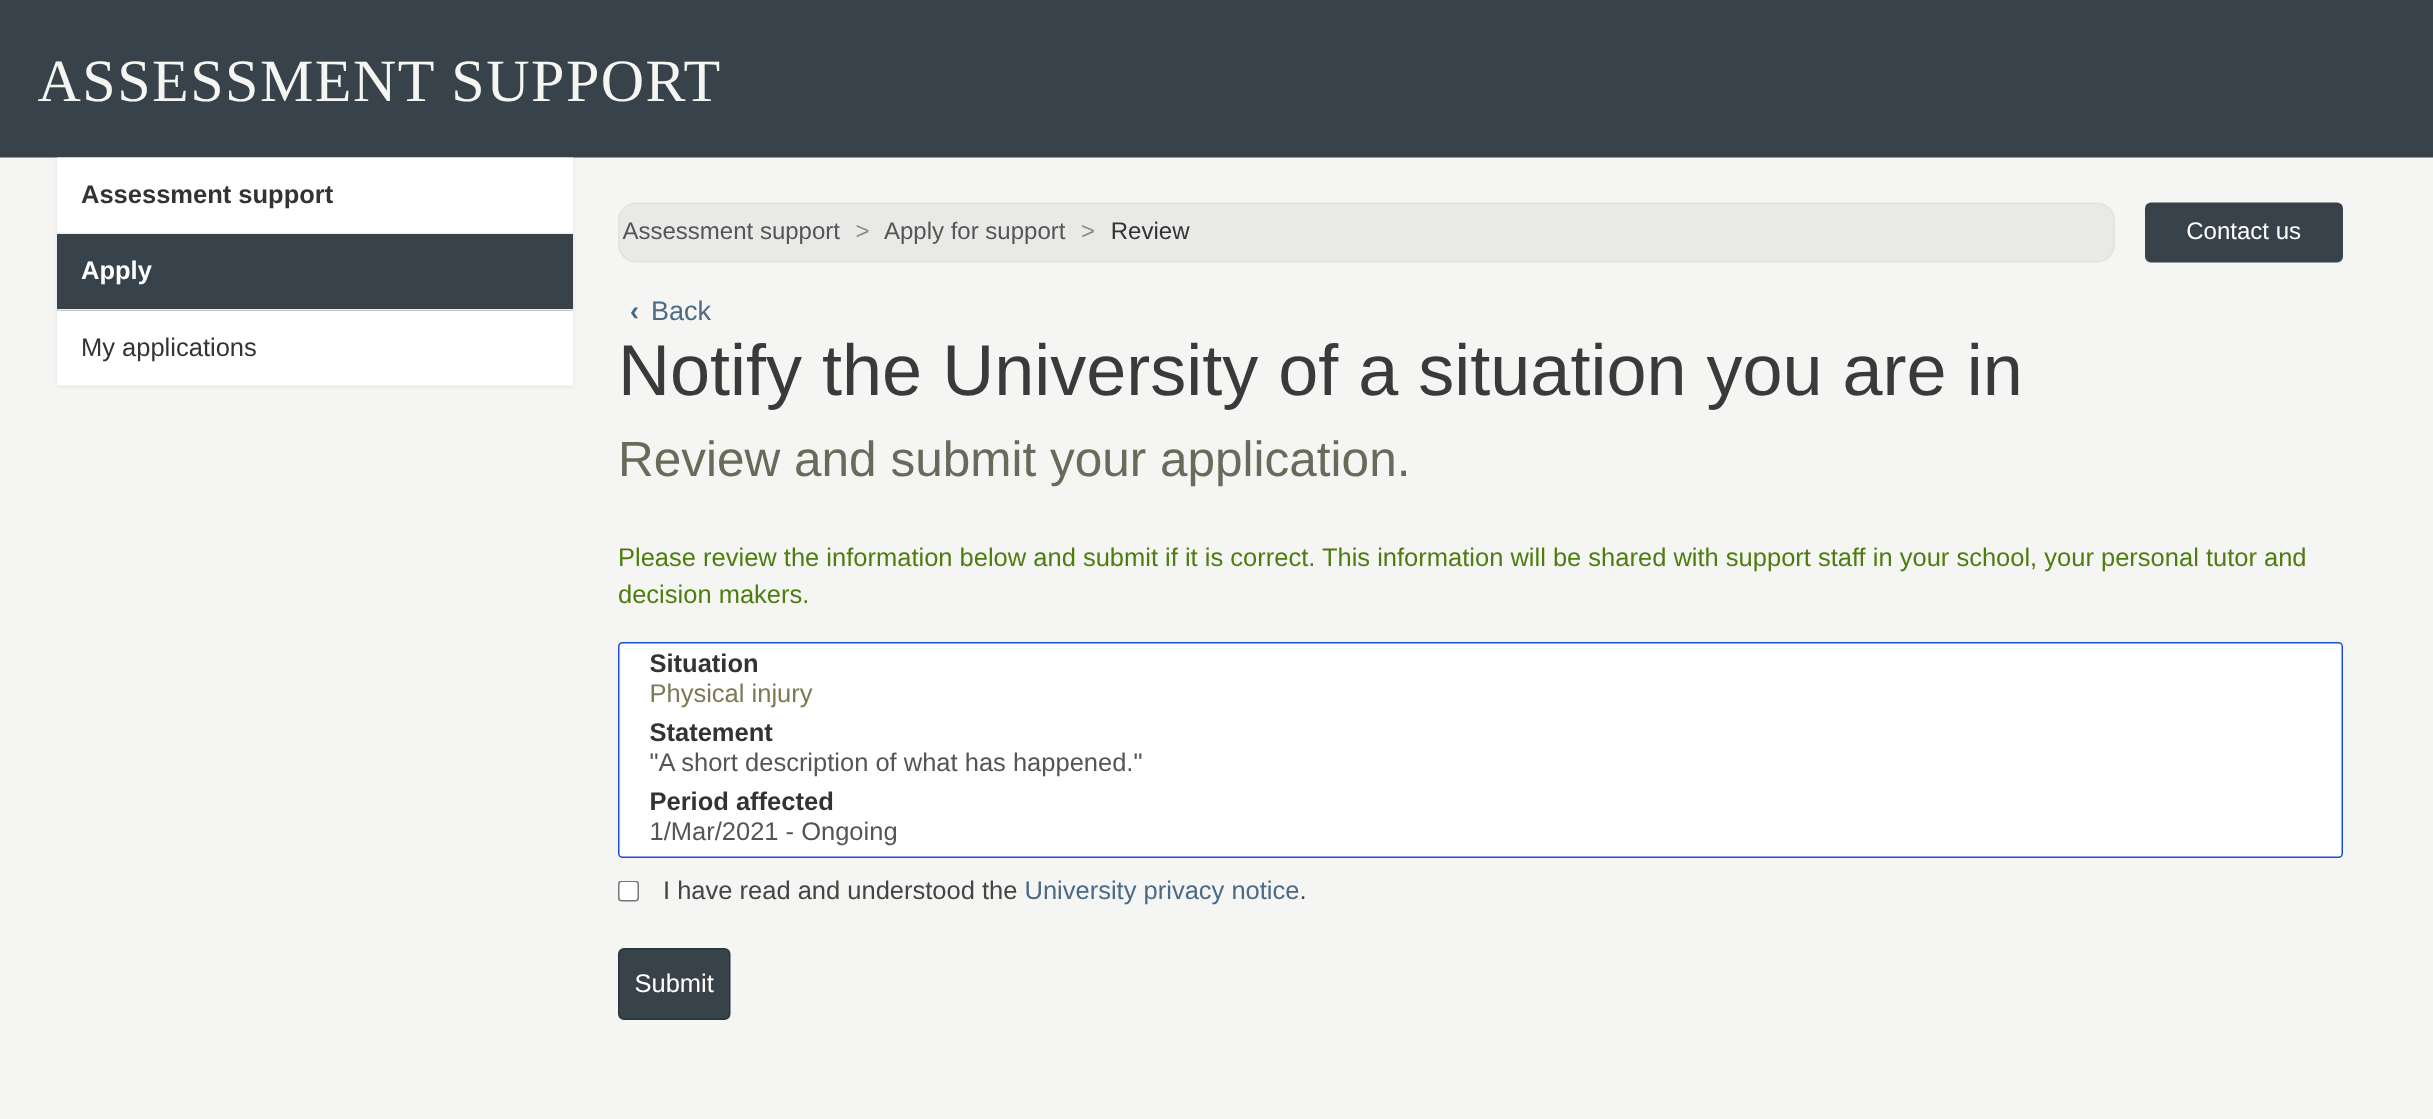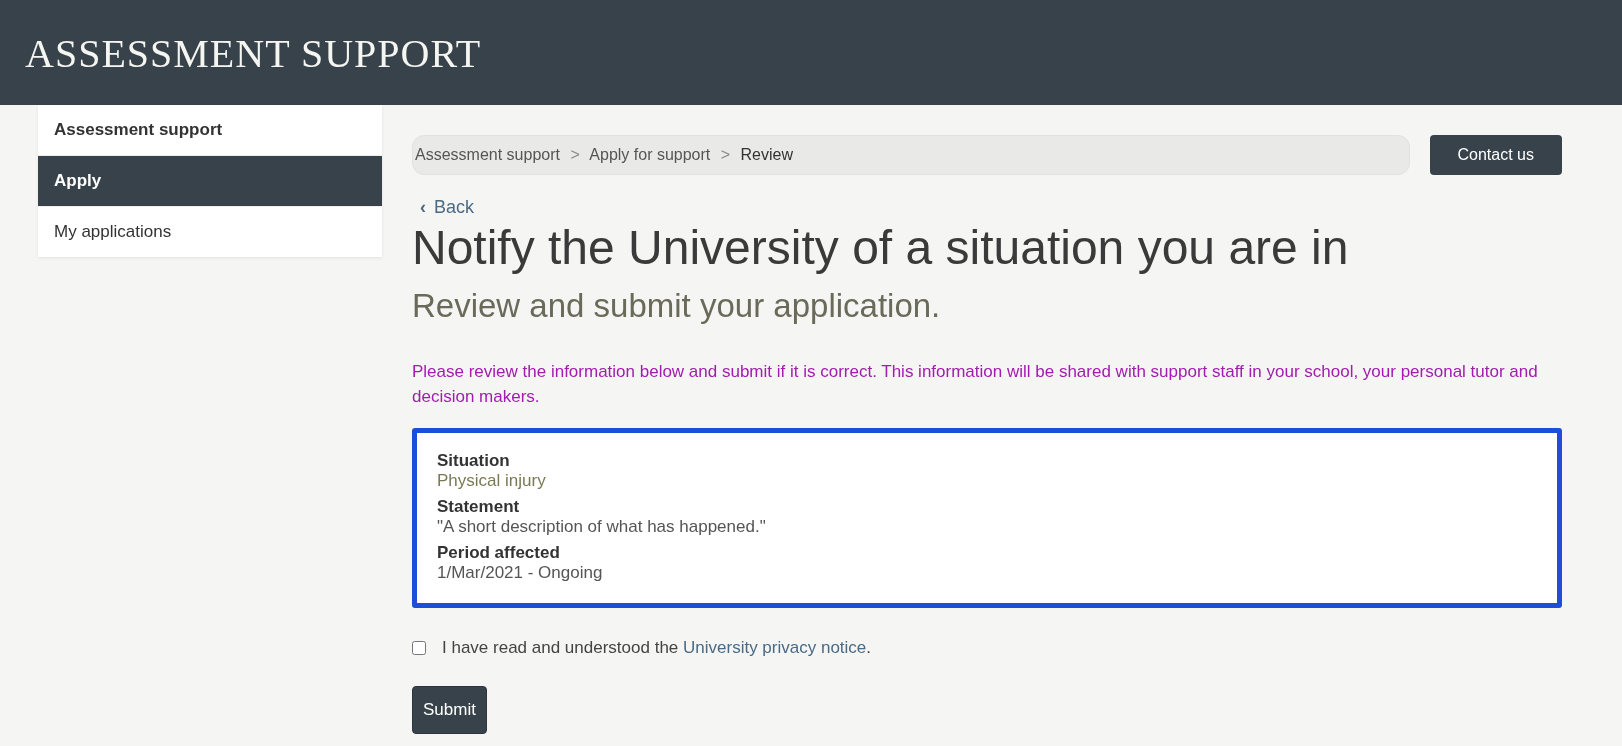--- a/index.html
+++ b/index.html
@@ -117,30 +117,30 @@
       line-height: 1.1;
     }
     .page-subtitle {
       font-size: 33px;
       font-weight: 300;
       color: #6a6a5a;
       margin-bottom: 34px;
     }
     .page-desc {
       font-size: 17px;
-      color: #a21caf;
+      color: #4d7c0f;
       line-height: 1.5;
       margin-bottom: 18px;
     }
     .review-card {
       background: #fff;
-      border: 5px solid #1d4ed8;
+      border: 1px solid #1d4ed8;
       border-radius: 3px;
-      padding: 18px 20px;
-      margin-bottom: 30px;
+      padding: 4px 20px;
+      margin-bottom: 12px;
     }
     .review-card dt {
       font-weight: 700;
       font-size: 17px;
       color: #333;
       margin-top: 6px;
     }
     .review-card dt:first-child {
       margin-top: 0;
     }

